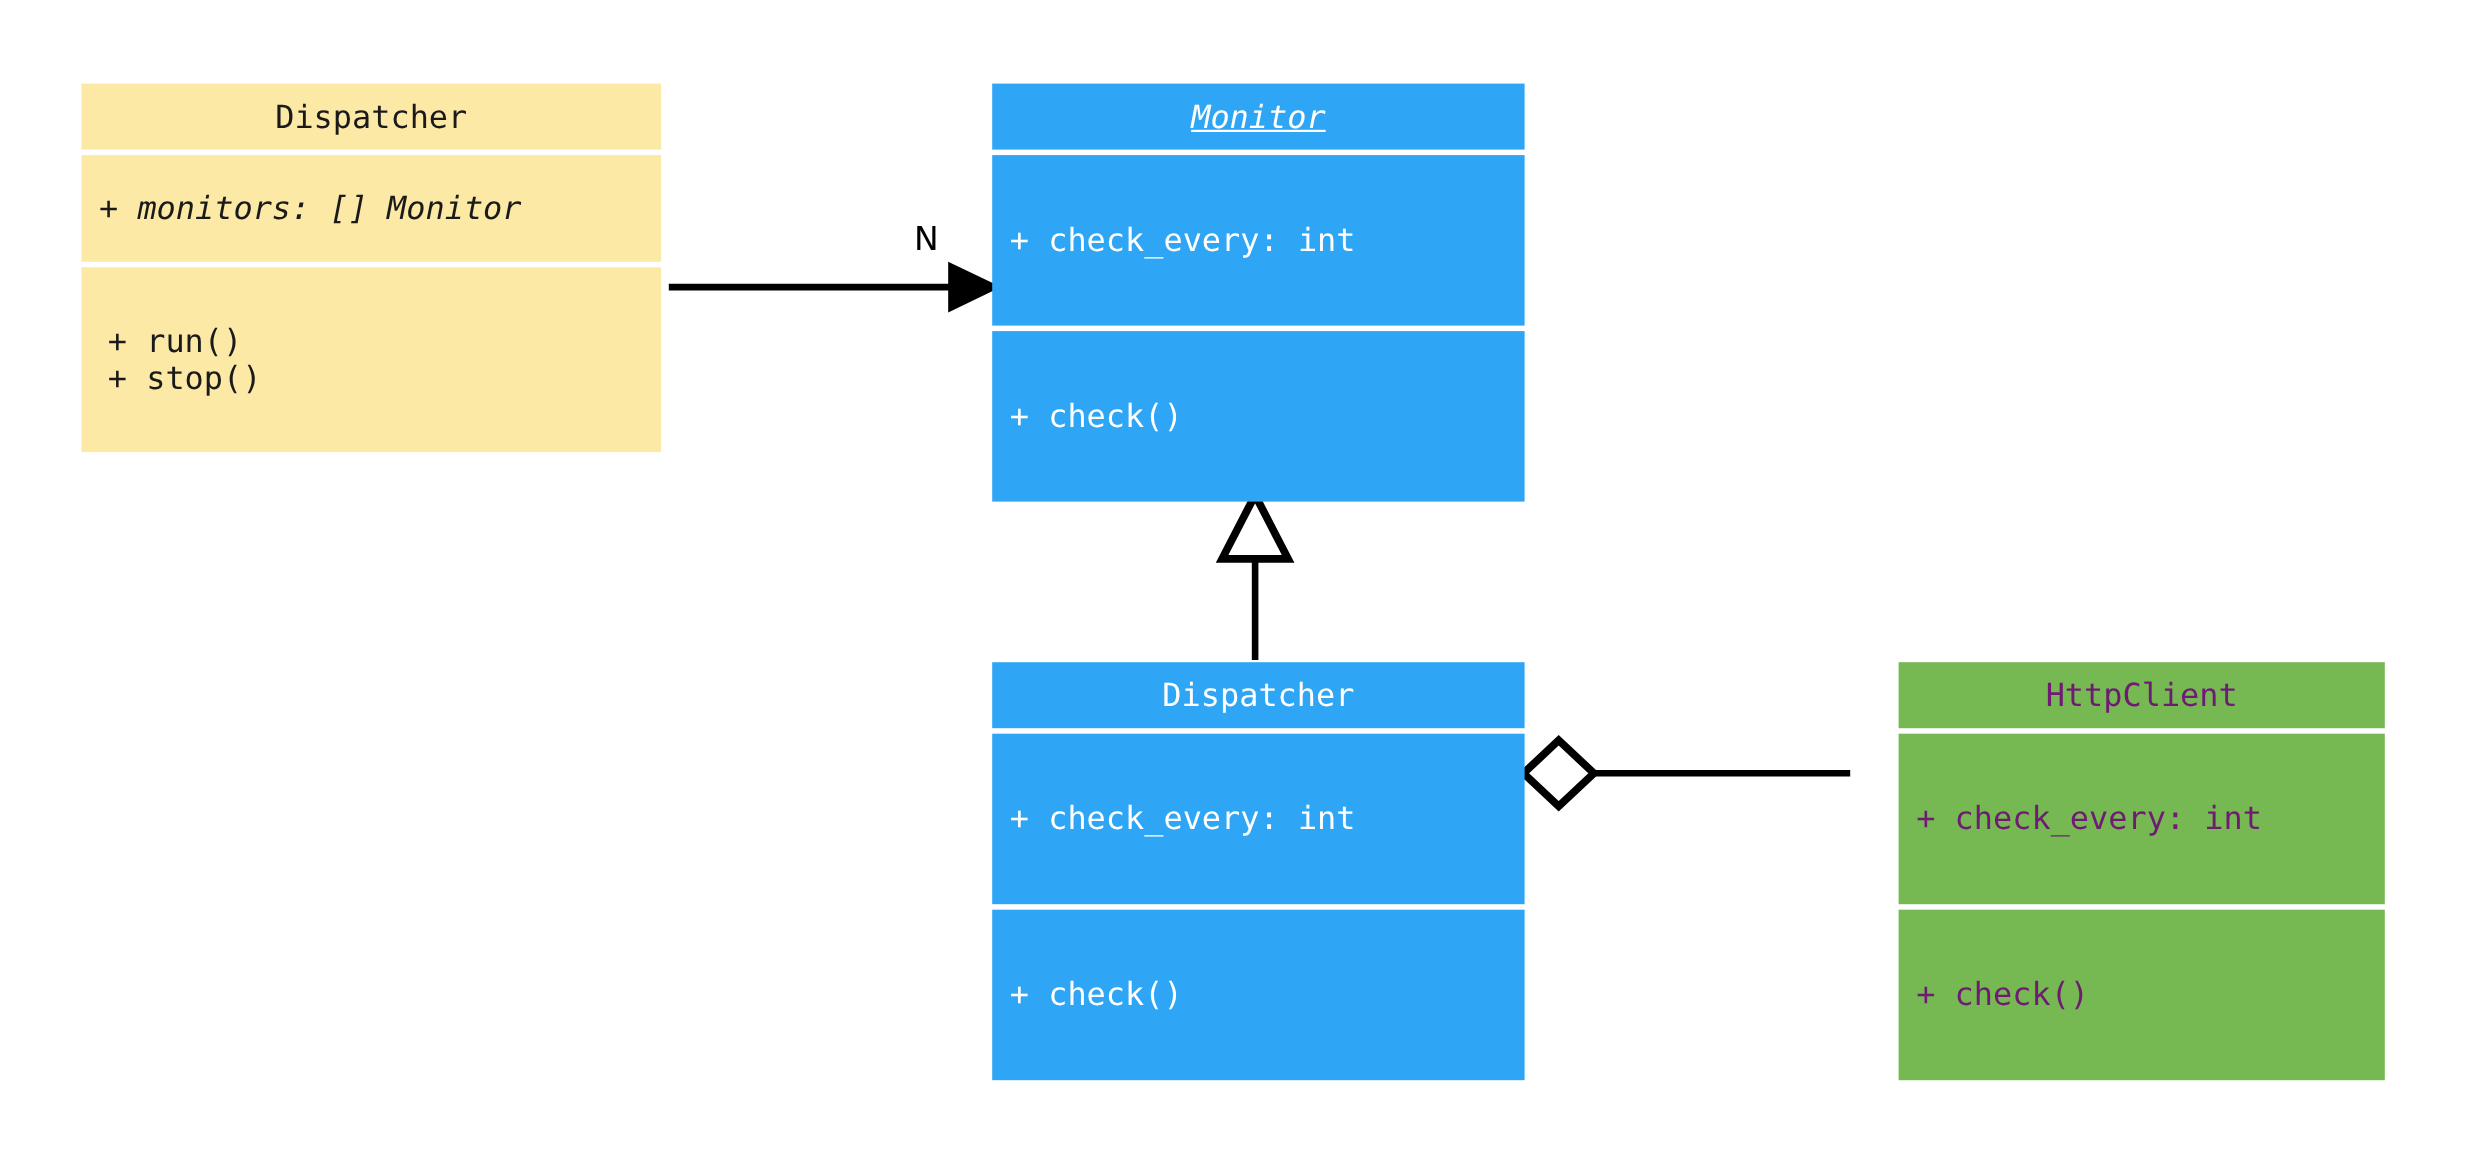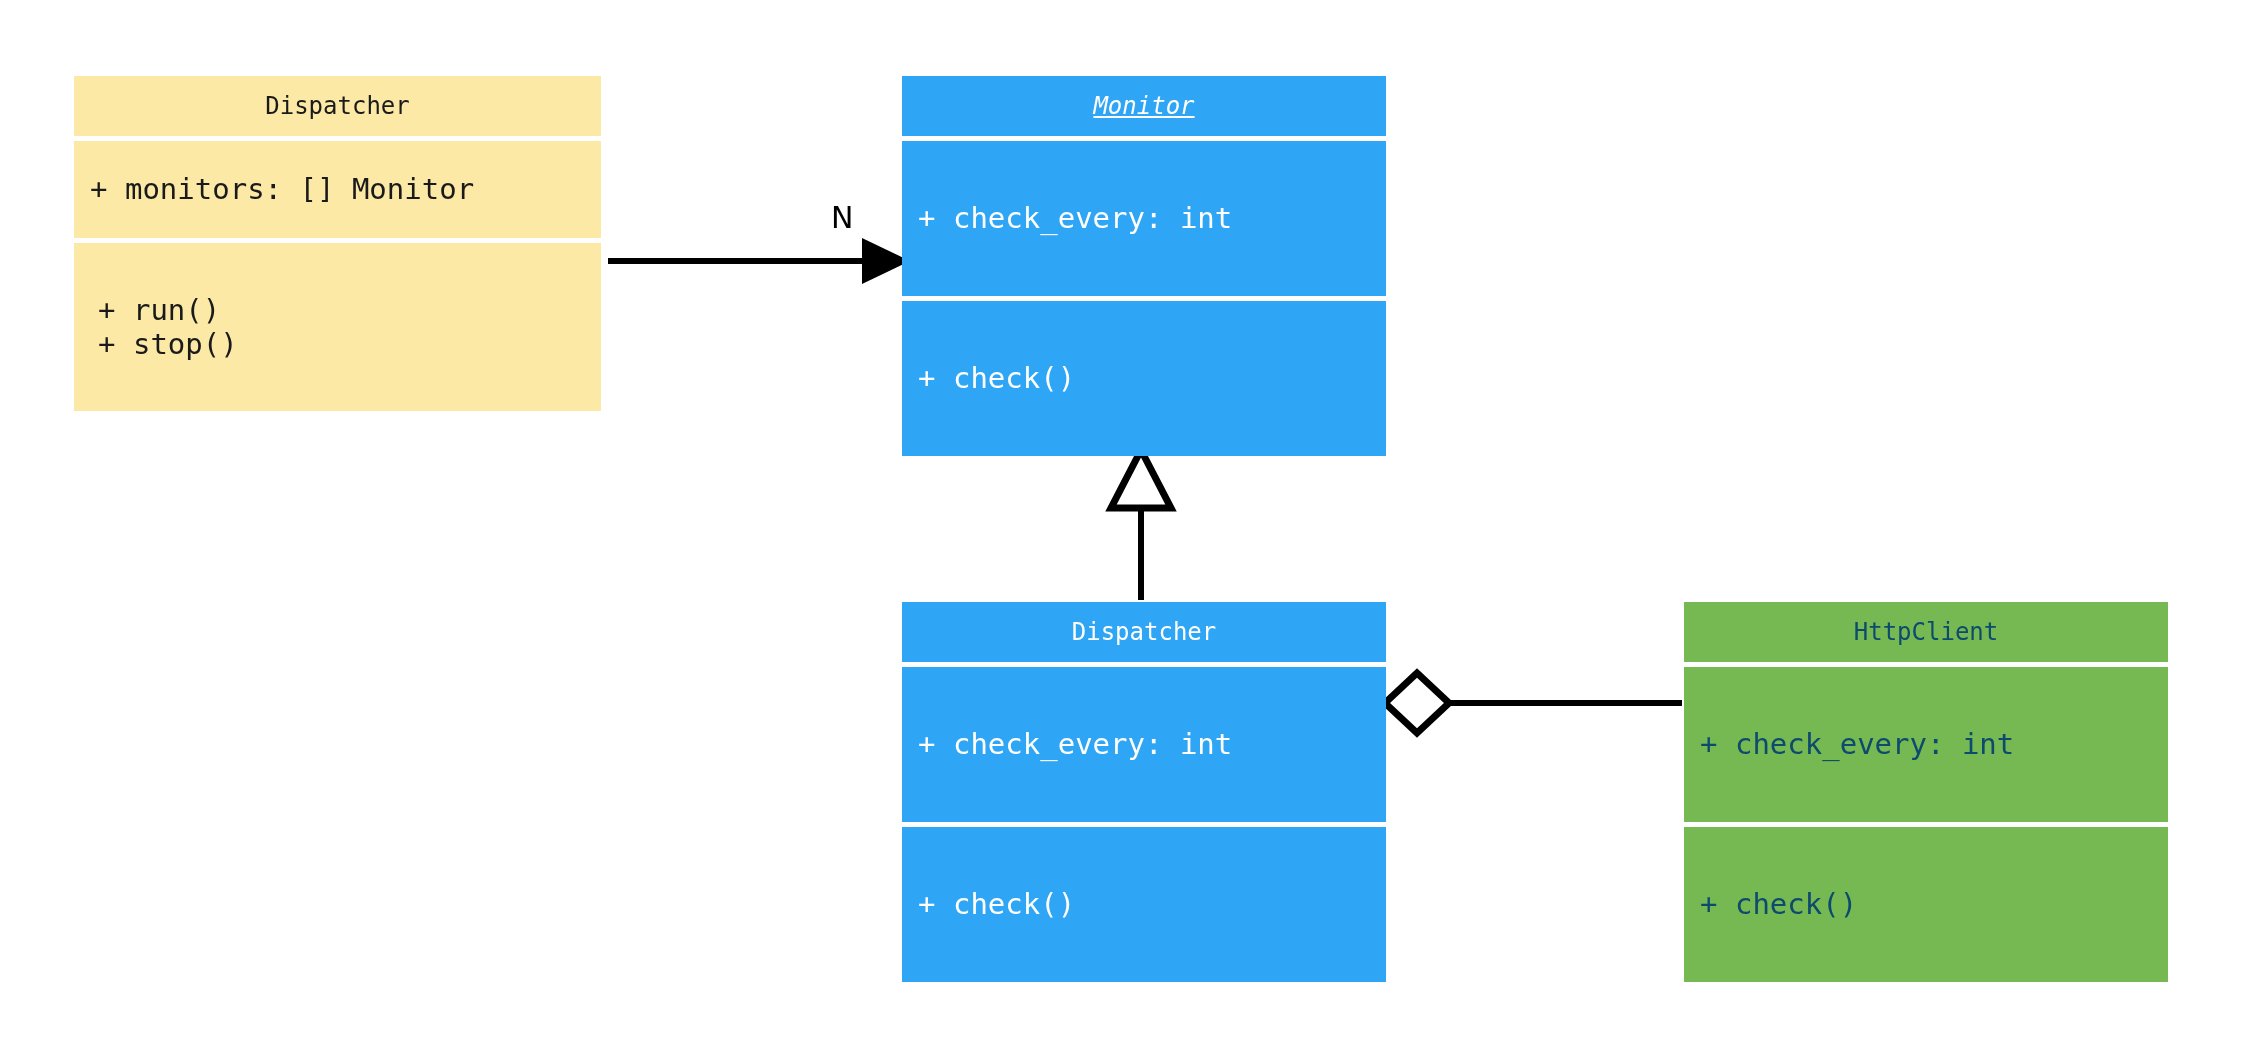--- a/index.html
+++ b/index.html
@@ -28,21 +28,21 @@
     gap: 5px;
   }
   .uml-compartment {
     box-sizing: border-box;
     overflow: hidden;
   }
   .uml-title {
     display: flex;
     align-items: center;
     justify-content: center;
-    font-size: 24px;
+    font-size: 29px;
     letter-spacing: 0px;
     white-space: pre;
   }
   .uml-body {
     display: flex;
     flex-direction: column;
     justify-content: center;
     padding-left: 16px;
     font-size: 29px;
     line-height: 1.18;
@@ -54,21 +54,21 @@
   .theme-yellow .uml-compartment { background: #fce9a6; }
   .theme-yellow .uml-title,
   .theme-yellow .uml-body { color: #1a1a1a; }
 
   .theme-blue .uml-compartment { background: #2ea6f5; }
   .theme-blue .uml-title,
   .theme-blue .uml-body { color: #ffffff; }
 
   .theme-green .uml-compartment { background: #76b852; }
   .theme-green .uml-title,
-  .theme-green .uml-body { color: #0c4a6e; }
+  .theme-green .uml-body { color: #701a75; margin-left: 42px; }
 
   .is-abstract { font-style: italic; }
 
   
   .connector-layer {
     position: absolute;
     left: 0; top: 0;
     width: 2244px;
     height: 1048px;
     pointer-events: none;
@@ -103,21 +103,21 @@
       <line x1="1449" y1="703" x2="1682" y2="703" stroke="#000000" stroke-width="6"></line>
     </g>
   </svg>
 
   <div class="edge-label" style="left:831px; top:200px;">N</div>
 
   <div class="uml-class theme-yellow" style="left:74px; top:76px; width:527px;">
 
     <div class="uml-compartment uml-title" style="height:60px;">Dispatcher</div>
 
-    <div class="uml-compartment uml-body" style="height:97px;">
+    <div class="uml-compartment uml-body" style="height:97px;font-style:italic;">
       <div class="line">+ monitors: [] Monitor</div>
     </div>
 
     <div class="uml-compartment uml-body" style="height:168px;padding-left:24px;">
       <div class="line">+ run()</div>
       <div class="line">+ stop()</div>
     </div>
   </div>
 
   <div class="uml-class theme-blue" style="left:902px; top:76px; width:484px;">

